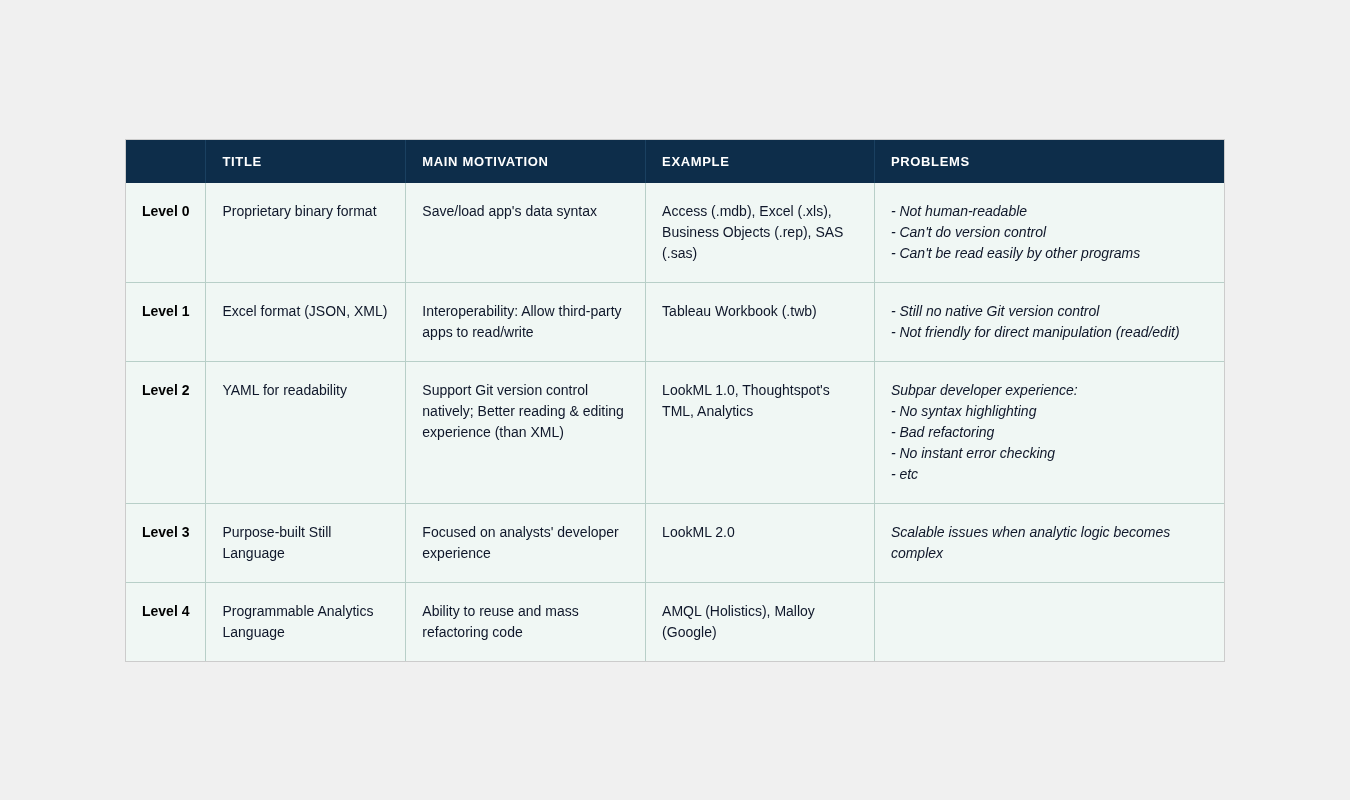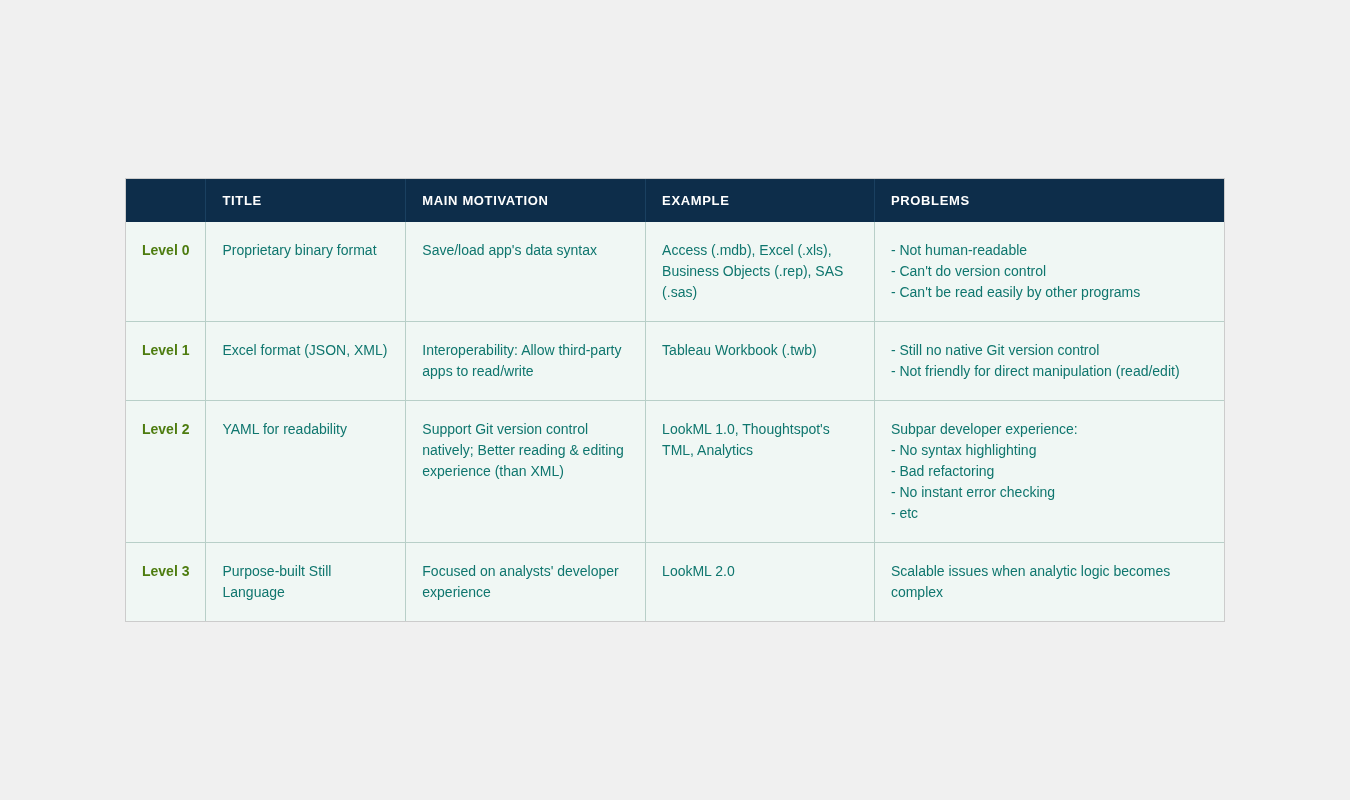--- a/index.html
+++ b/index.html
@@ -57,32 +57,33 @@
 
     tbody tr:last-child {
       border-bottom: none;
     }
 
     tbody td {
       padding: 18px 16px;
       vertical-align: top;
       border-right: 1px solid #b8cfc8;
       line-height: 1.5;
-      color: #0f766e;
+      color: #0f172a;
     }
 
     tbody td:last-child {
       border-right: none;
+      font-style: italic;
     }
 
     .level-cell {
       font-weight: 700;
       white-space: nowrap;
       width: 80px;
-      color: #4d7c0f;
+      color: #000000;
     }
 
     .col-title { width: 200px; }
     .col-motivation { width: 240px; }
     .col-example { width: 229px; }
     .col-problems { width: 350px; }
   </style>
 </head>
 <body>
 
@@ -119,15 +120,22 @@
           <td>LookML 1.0, Thoughtspot's TML, Analytics</td>
           <td><span>Subpar developer experience:</span><br><span>- No syntax highlighting</span><br><span>- Bad refactoring</span><br><span>- No instant error checking</span><br><span>- etc</span></td>
         </tr>
         <tr>
           <td class="level-cell">Level 3</td>
           <td>Purpose-built Still Language</td>
           <td>Focused on analysts' developer experience</td>
           <td>LookML 2.0</td>
           <td><span>Scalable issues when analytic logic becomes complex</span></td>
         </tr>
+        <tr>
+          <td class="level-cell">Level 4</td>
+          <td>Programmable Analytics Language</td>
+          <td>Ability to reuse and mass refactoring code</td>
+          <td>AMQL (Holistics), Malloy (Google)</td>
+          <td></td>
+        </tr>
       </tbody>
   </table>
 </div>
 
 </body></html>

